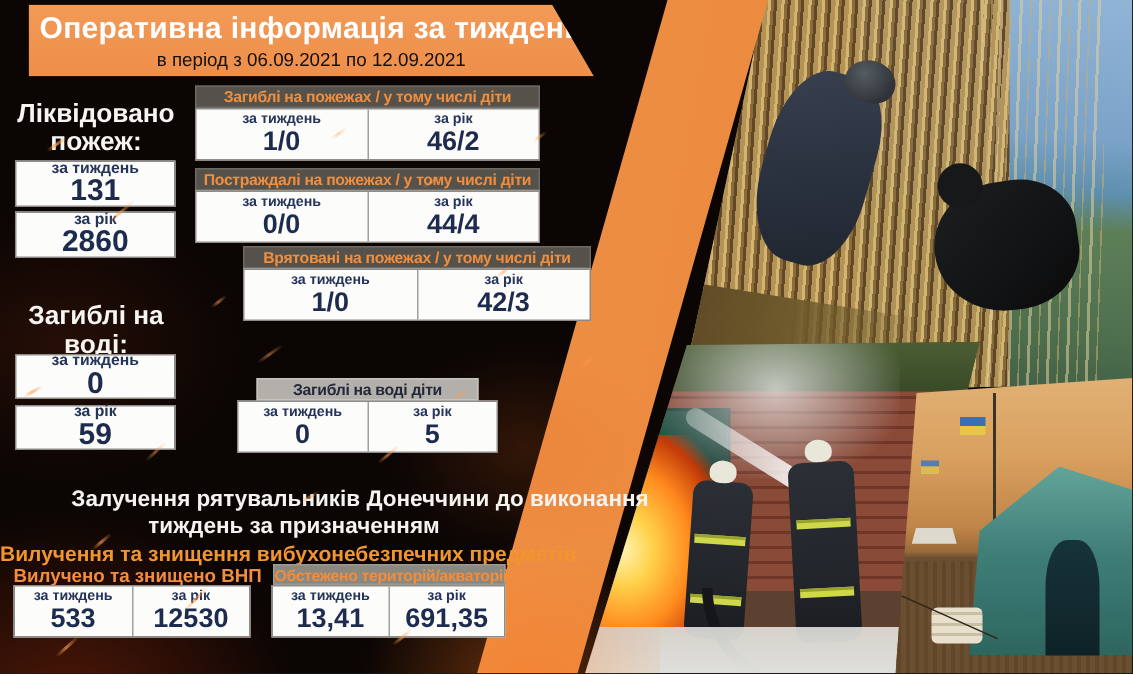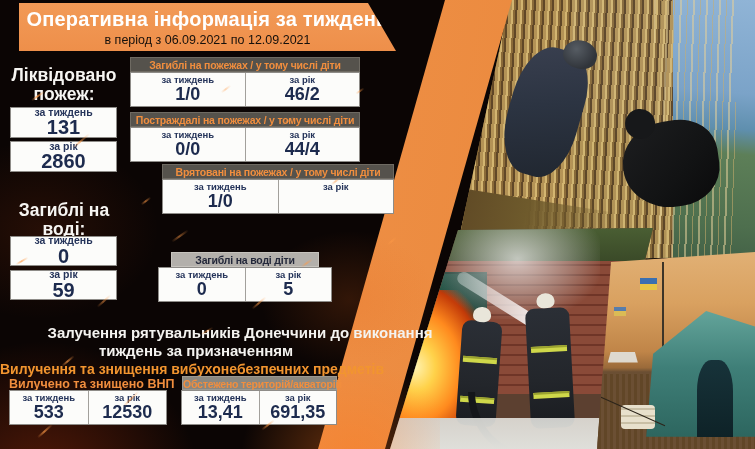--- a/index.html
+++ b/index.html
@@ -236,20 +236,21 @@
 
   <div class="hbox" style="left:162px;top:164px;width:232px;">
     <div class="bar">Врятовані на пожежах / у тому числі діти</div>
     <div class="cells">
       <div class="c">
         <div class="cl">за тиждень</div>
         <div class="cv">1/0</div>
       </div>
       <div class="c">
         <div class="cl">за рік</div>
+        <div class="cv">42/3</div>
       </div>
     </div>
   </div>
 
   <div class="side-title" style="left:18px;top:201px;width:92px;">Загиблі на воді:</div>
   <div class="cellbox" style="left:10px;top:236px;width:107px;height:30px;">
     <div class="cl">за тиждень</div>
     <div class="cv">0</div>
   </div>
   <div class="cellbox" style="left:10px;top:270px;width:107px;height:30px;">

